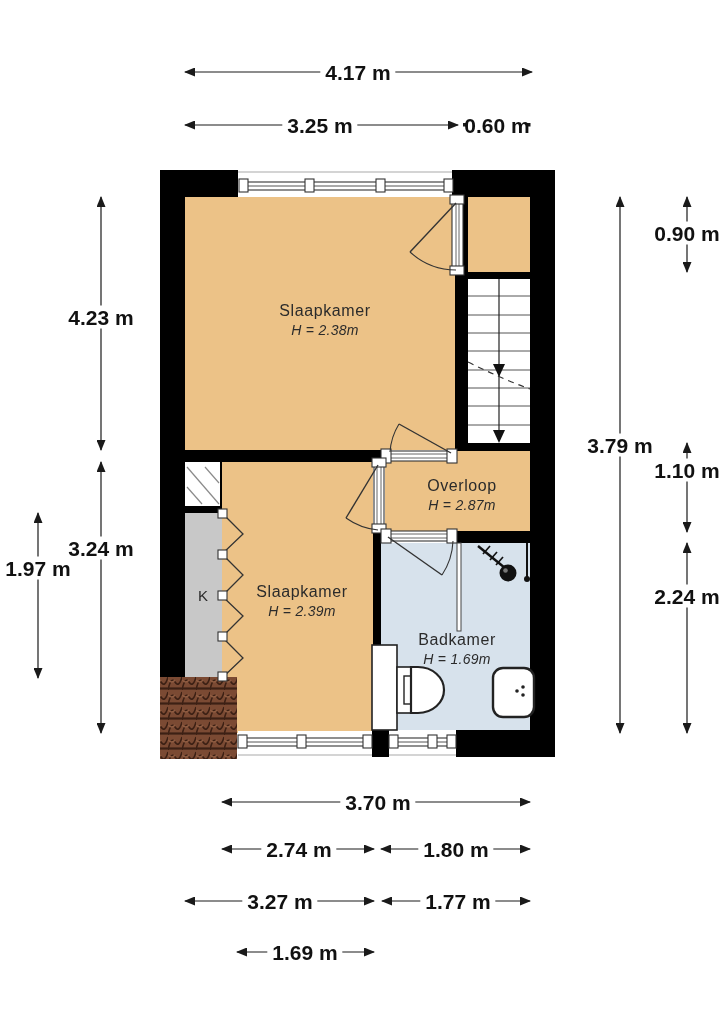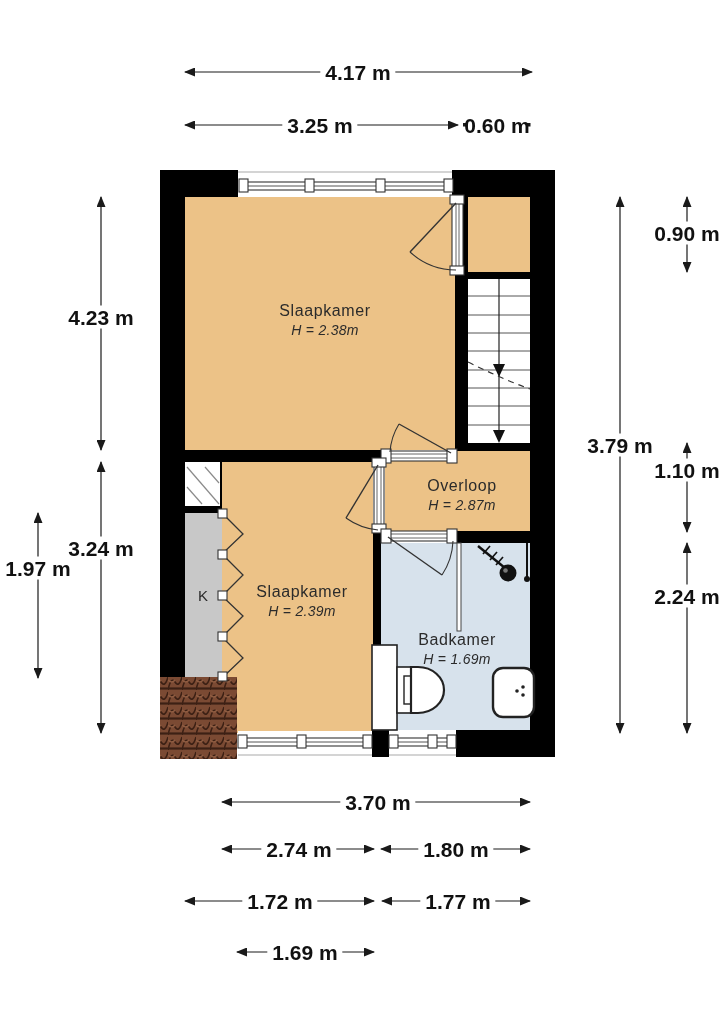--- a/index.html
+++ b/index.html
@@ -249,17 +249,17 @@
     <div class="lbl dim" style="left:38px;top:568px">1.97 m</div>
 
     <div class="lbl dim" style="left:620px;top:445px">3.79 m</div>
     <div class="lbl dim" style="left:687px;top:233px">0.90 m</div>
     <div class="lbl dim" style="left:687px;top:470px">1.10 m</div>
     <div class="lbl dim" style="left:687px;top:596px">2.24 m</div>
 
     <div class="lbl dim" style="left:378px;top:802px">3.70 m</div>
     <div class="lbl dim" style="left:299px;top:849px">2.74 m</div>
     <div class="lbl dim" style="left:456px;top:849px">1.80 m</div>
-    <div class="lbl dim" style="left:280px;top:901px">1.72 m</div>
+    <div class="lbl dim" style="left:280px;top:901px">3.27 m</div>
     <div class="lbl dim" style="left:458px;top:901px">1.77 m</div>
     <div class="lbl dim" style="left:305px;top:952px">1.69 m</div>
   </div>
 </div>
 
 </body></html>

